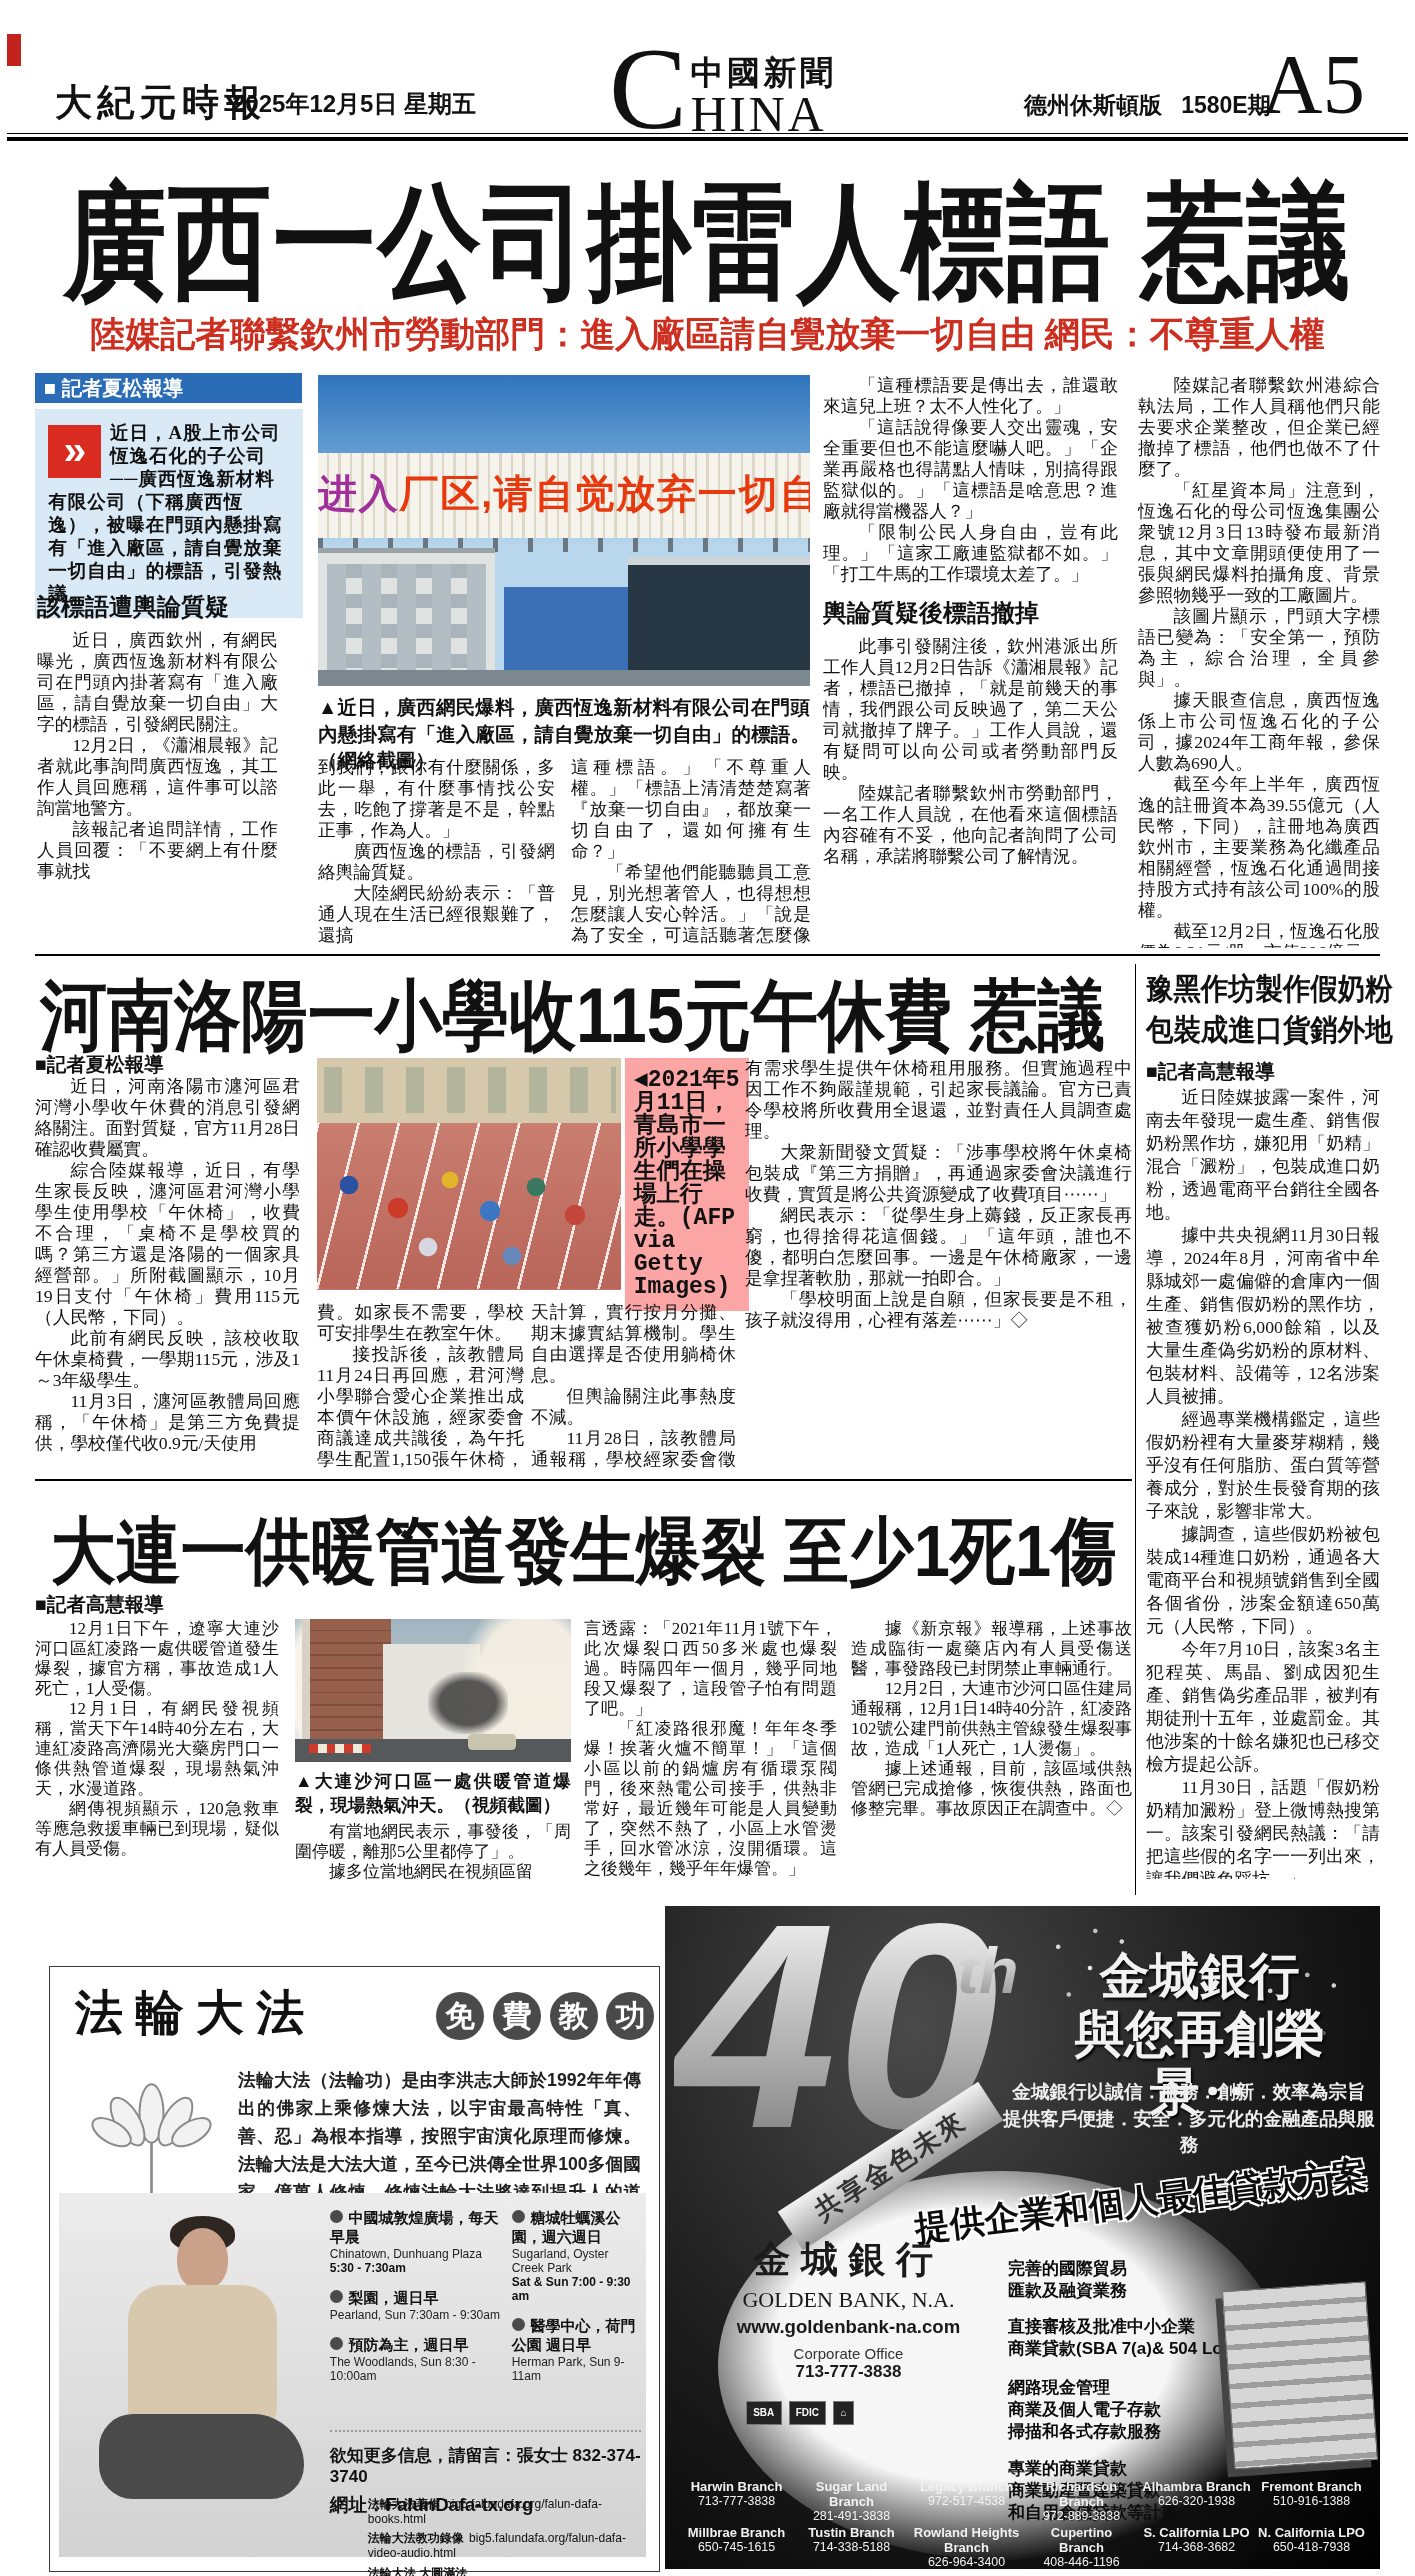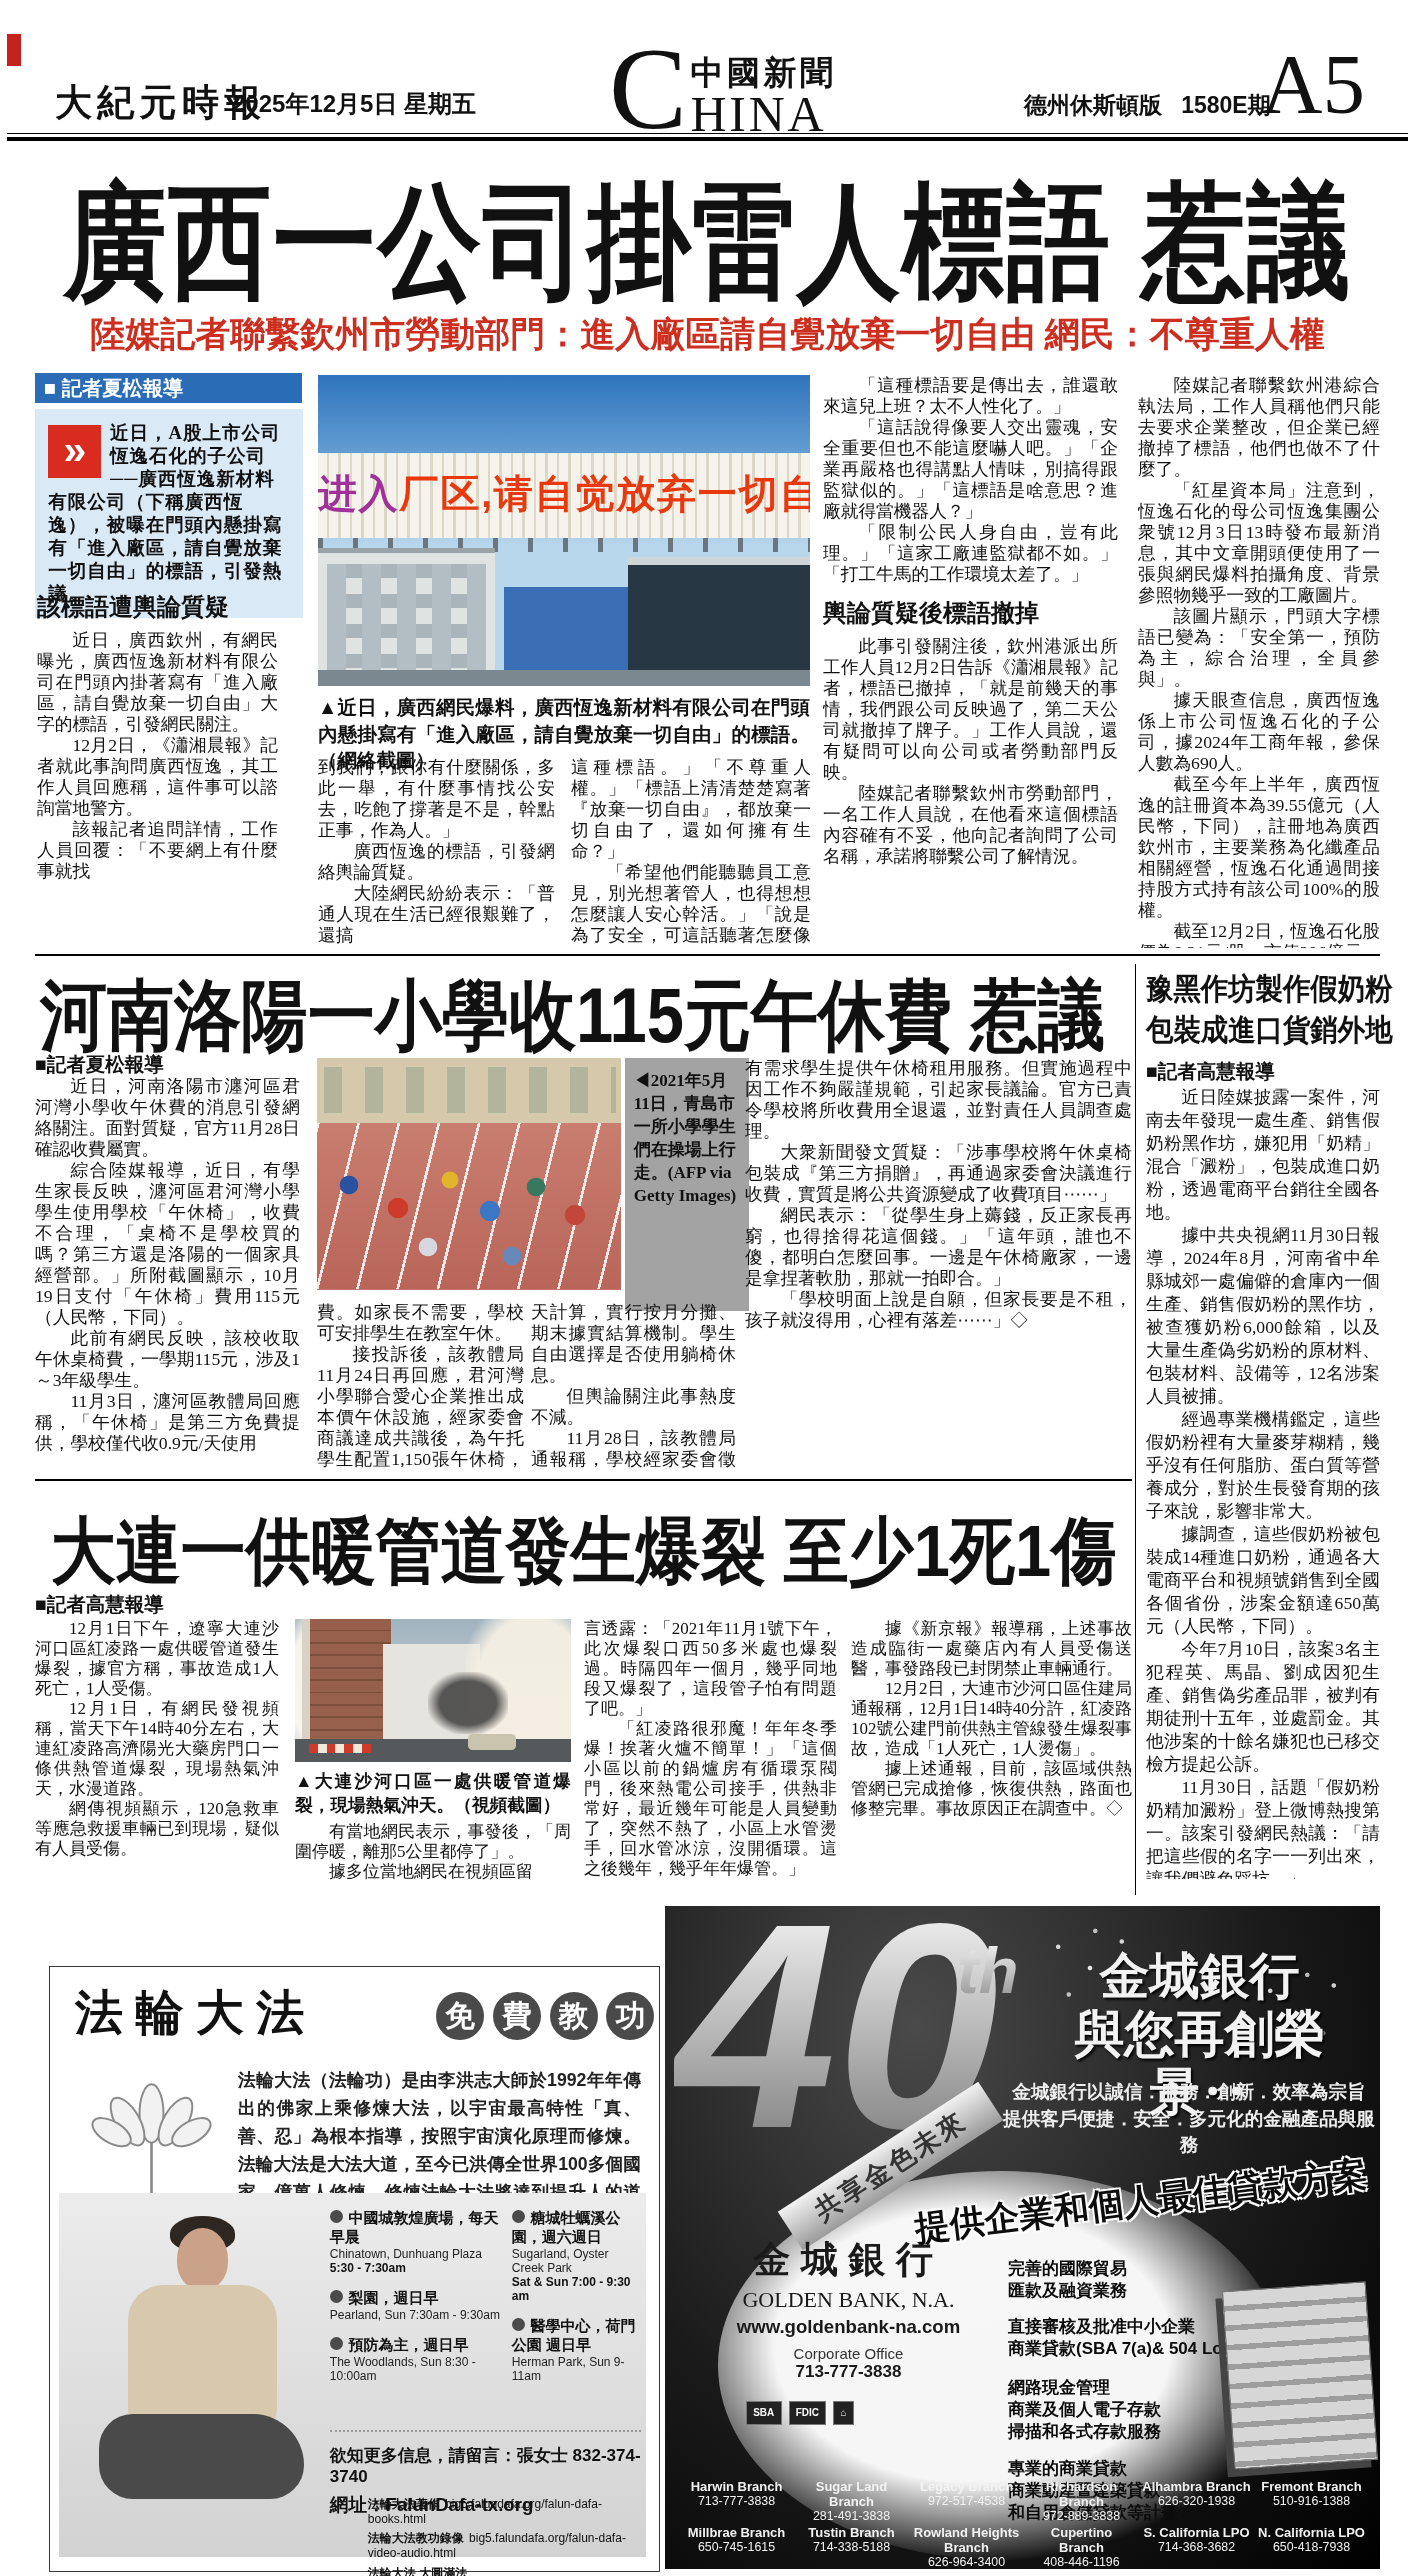--- a/index.html
+++ b/index.html
@@ -62,21 +62,21 @@
   .p2kids{position:absolute;left:0;top:65px;width:100%;height:166px;
     background-image:
     radial-gradient(circle at 32px 62px,#2a52a0 0 8.8px,transparent 9.7px),
     radial-gradient(circle at 81px 85px,#cc3b2a 0 9.7px,transparent 10.6px),
     radial-gradient(circle at 133px 57px,#e0b52c 0 8px,transparent 8.8px),
     radial-gradient(circle at 173px 88px,#3b77c2 0 9.7px,transparent 10.6px),
     radial-gradient(circle at 219px 64px,#38785f 0 8.8px,transparent 9.7px),
     radial-gradient(circle at 258px 92px,#c2473a 0 9.7px,transparent 10.6px),
     radial-gradient(circle at 111px 124px,#d7d7e2 0 8.8px,transparent 9.7px),
     radial-gradient(circle at 195px 133px,#6688bb 0 8.8px,transparent 9.7px);}
-  .capbox2{left:625px;top:1058px;width:106px;height:232px;background:#a3a3a3;padding:10.6px 8.8px;font-size:17px;font-weight:bold;font-family:Liberation Serif, serif;line-height:23px;}
+  .capbox2{left:625px;top:1058px;width:106px;height:232px;background:#fca5a5;padding:10.6px 8.8px;font-size:23px;font-weight:bold;font-family:Liberation Mono, monospace;line-height:23px;}
   .a2cA{left:317px;top:1302px;width:207px;height:166px;}
   .a2cB{left:531px;top:1302px;width:205px;height:166px;}
   .a2c4{left:745px;top:1058px;width:387px;height:410px;}
   .hdiv2{left:35px;top:1479px;width:1097px;height:1.8px;background:#000;}
   .vdiv{left:1135px;top:964px;width:0.9px;height:931px;background:#000;}
   
   .a4t{left:1146px;top:968px;width:234px;text-align:center;font-size:27.4px;font-weight:900;font-family:"Liberation Sans",sans-serif;line-height:37px;transform:scaleY(1.1);transform-origin:top center;white-space:nowrap;}
   .by4{left:1146px;top:1058px;}
   .a4body{left:1146px;top:1086px;width:234px;height:793px;}
   .a4body p{font-size:17.7px;line-height:23px;}

